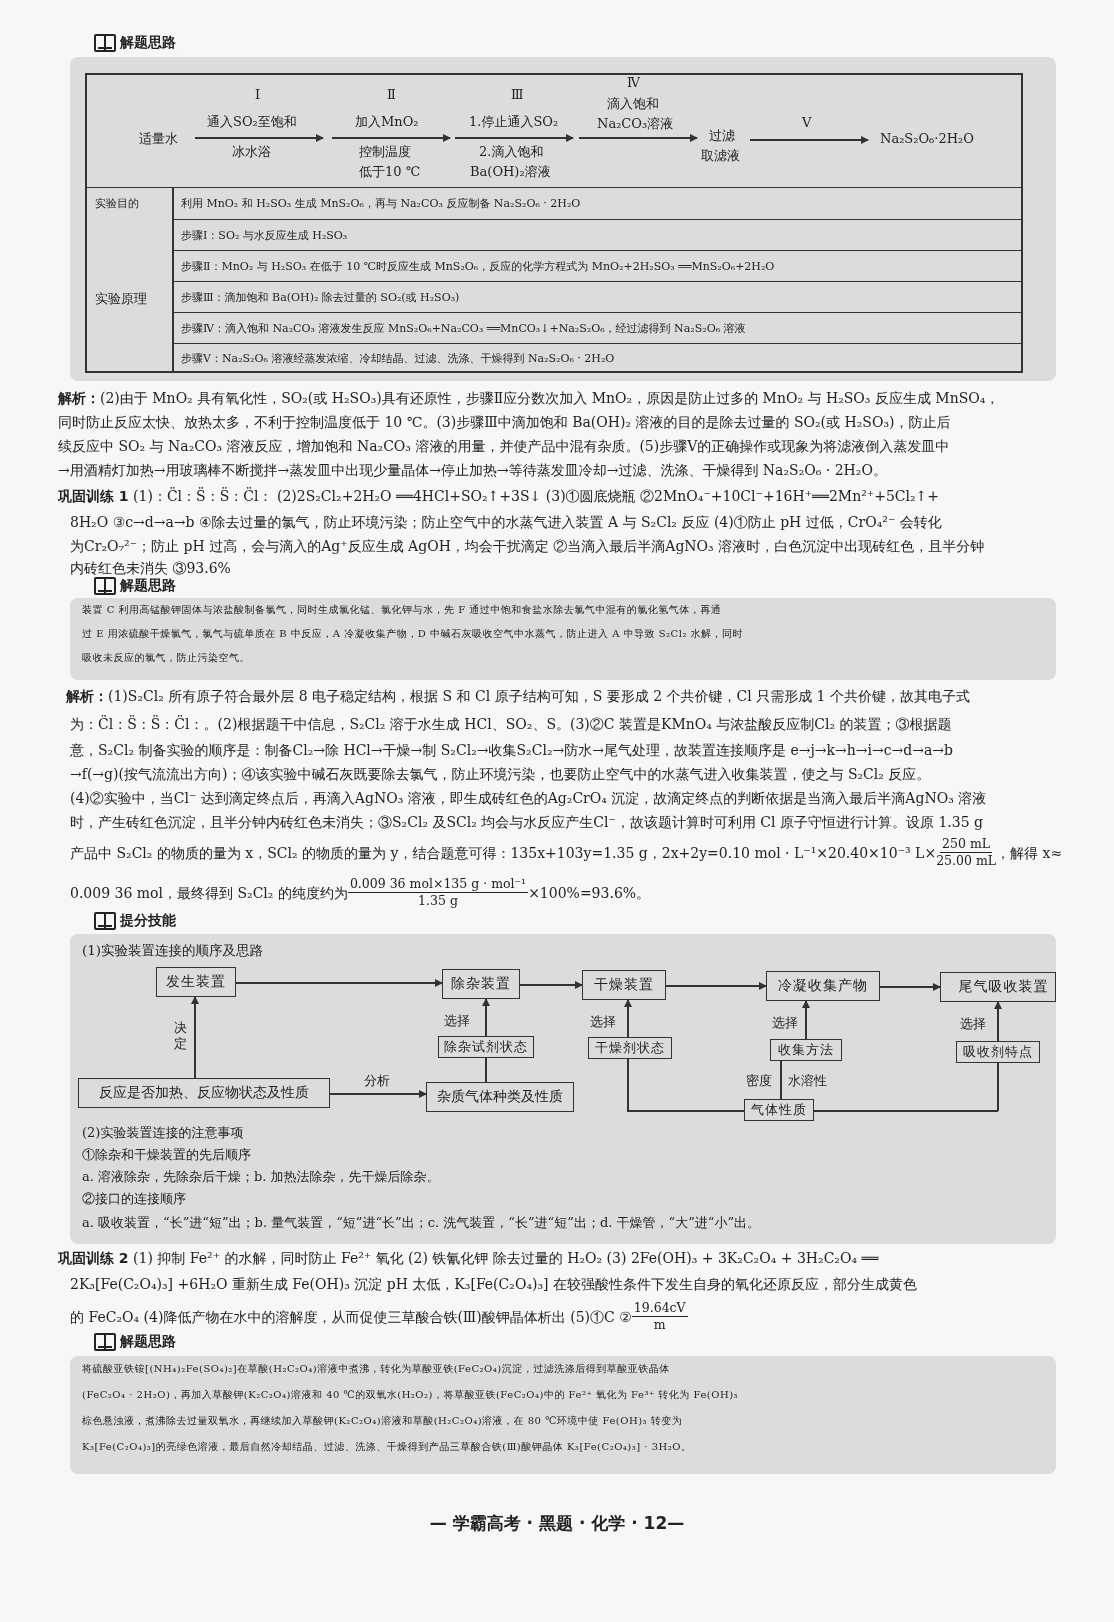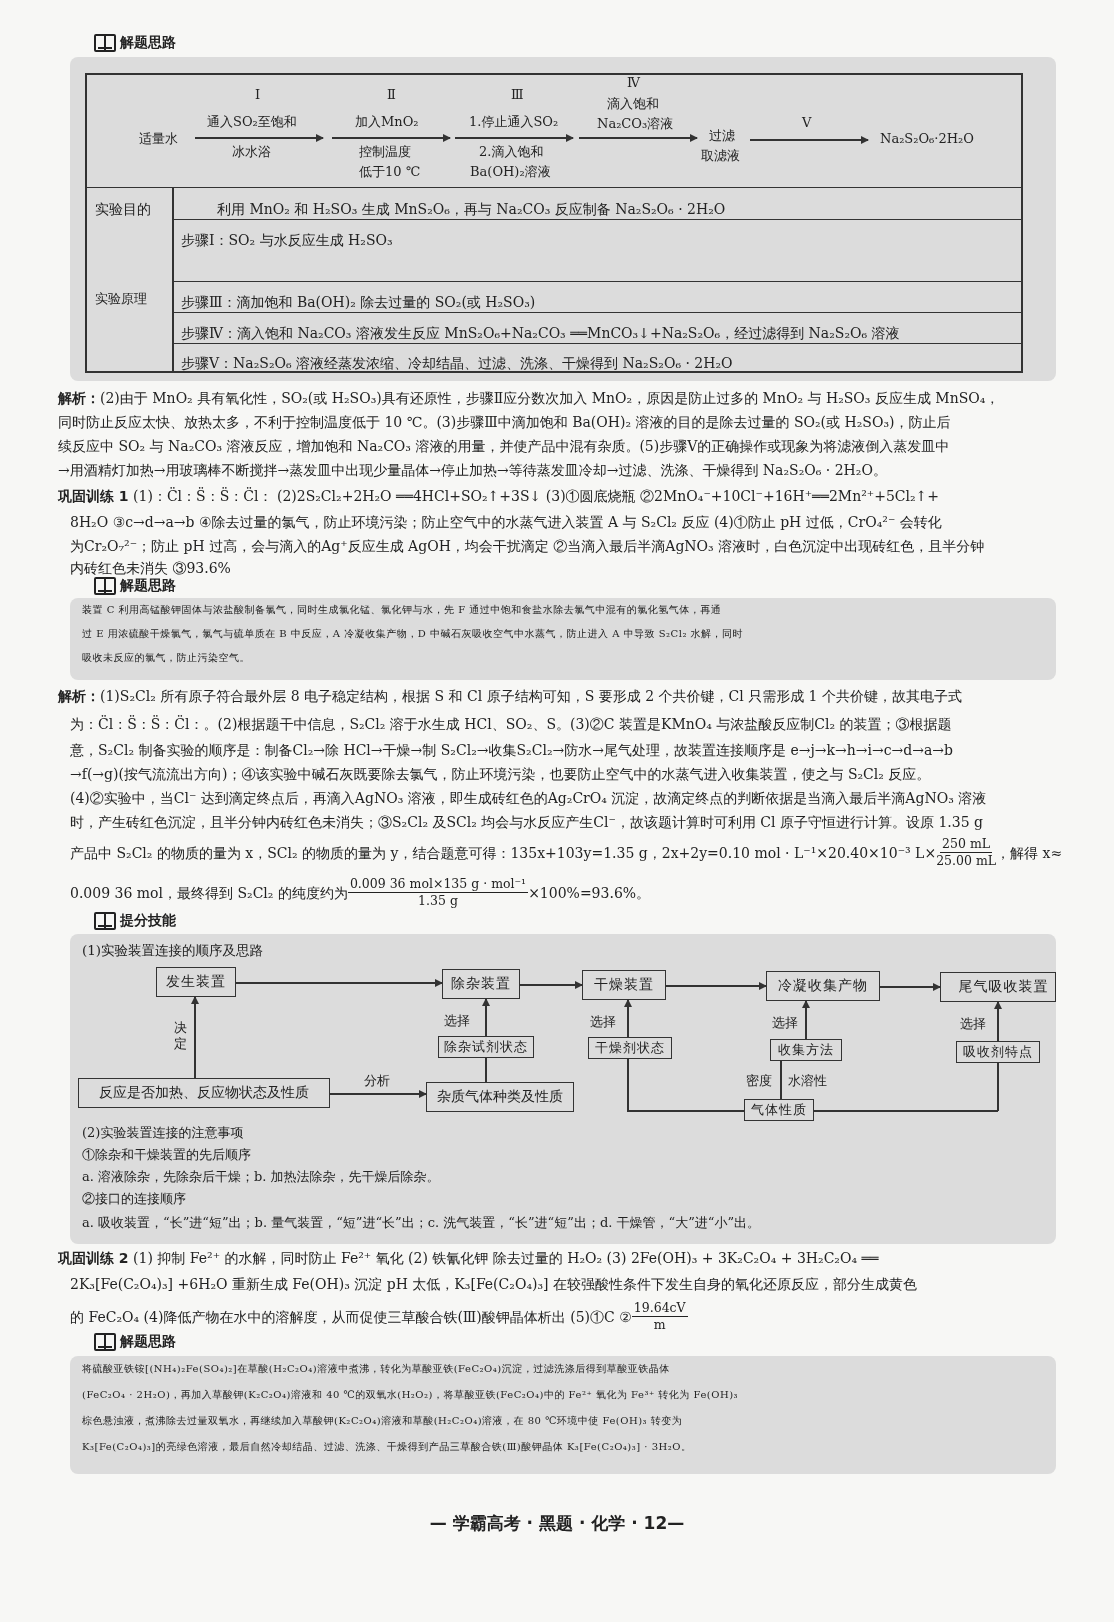--- a/index.html
+++ b/index.html
@@ -35,21 +35,21 @@
     content: ""; position: absolute; right: -1px; top: -3.5px;
     border-left: 8px solid #333; border-top: 4px solid transparent; border-bottom: 4px solid transparent;
   }
   .vline { position: absolute; width: 1.5px; background: #333; }
   .vline.up::before {
     content: ""; position: absolute; top: -1px; left: -3.2px;
     border-bottom: 8px solid #333; border-left: 4px solid transparent; border-right: 4px solid transparent;
   }
   .hline { position: absolute; height: 1.5px; background: #333; }
   .fbox { position: absolute; border: 1.5px solid #333; font-size: 14px; display: flex; align-items: center; justify-content: center; white-space: nowrap; background: #dcdcdc; letter-spacing: 1px; }
-  .trow { position: absolute; left: 0; right: 0; border-top: 1.5px solid #333; font-size: 14px; padding-left: 8px; display: flex; align-items: flex-end; white-space: nowrap; gap: 36px; }
+  .trow { position: absolute; left: 0; right: 0; border-top: 1.5px solid #333; font-size: 11px; padding-left: 8px; display: flex; align-items: center; white-space: nowrap; }
   .footer { position: absolute; left: 0; right: 0; top: 1512px; text-align: center; font-family: "DejaVu Sans", "Liberation Sans", sans-serif; font-size: 17px; font-weight: bold; }
   .frac { display: inline-flex; flex-direction: column; align-items: center; vertical-align: middle; font-size: 12.5px; line-height: 16px; }
   .frac .num { border-bottom: 1px solid #222; padding: 0 2px; }
 </style>
 </head>
 <body>
 
 <div class="gray-panel" style="left:70px; top:57px; width:986px; height:324px;"></div>
 <div class="section-head" style="left:86px; top:34px;">
   <span class="book-icon"></span>
@@ -93,20 +93,23 @@
   <div class="trow" style="top:112px; height:32px;">
     <span style="width:78px;">实验目的</span>
     <span style="padding-left:8px;">利用 MnO₂ 和 H₂SO₃ 生成 MnS₂O₆，再与 Na₂CO₃ 反应制备 Na₂S₂O₆ · 2H₂O</span>
   </div>
   <div class="abs" style="left:85px; top:112px; width:1.5px; height:186px; background:#333;"></div>
   <div class="abs" style="left:8px; top:215px; font-size:13px;">实验原理</div>
 
   <div class="trow" style="top:144px; height:31px; left:86px;">
       <span>步骤Ⅰ：SO₂ 与水反应生成 H₂SO₃</span>
     </div>
+  <div class="trow" style="top:175px; height:31px; left:86px;">
+      <span>步骤Ⅱ：MnO₂ 与 H₂SO₃ 在低于 10 ℃时反应生成 MnS₂O₆，反应的化学方程式为 MnO₂+2H₂SO₃ ══MnS₂O₆+2H₂O</span>
+    </div>
   <div class="trow" style="top:206px; height:31px; left:86px;">
       <span>步骤Ⅲ：滴加饱和 Ba(OH)₂ 除去过量的 SO₂(或 H₂SO₃)</span>
     </div>
   <div class="trow" style="top:237px; height:31px; left:86px;">
       <span>步骤Ⅳ：滴入饱和 Na₂CO₃ 溶液发生反应 MnS₂O₆+Na₂CO₃ ══MnCO₃↓+Na₂S₂O₆，经过滤得到 Na₂S₂O₆ 溶液</span>
     </div>
   <div class="trow" style="top:268px; height:30px; left:86px;">
       <span>步骤Ⅴ：Na₂S₂O₆ 溶液经蒸发浓缩、冷却结晶、过滤、洗涤、干燥得到 Na₂S₂O₆ · 2H₂O</span>
     </div>
 </div>
@@ -123,21 +126,21 @@
 
 <div class="gray-panel" style="left:70px; top:598px; width:986px; height:82px;"></div>
 <div class="section-head" style="left:86px; top:577px;">
   <span class="book-icon"></span>
   <span>解题思路</span>
 </div>
 <div class="panel-line" style="left:82px; top:603px;">装置 C 利用高锰酸钾固体与浓盐酸制备氯气，同时生成氯化锰、氯化钾与水，先 F 通过中饱和食盐水除去氯气中混有的氯化氢气体，再通</div>
 <div class="panel-line" style="left:82px; top:627px;">过 E 用浓硫酸干燥氯气，氯气与硫单质在 B 中反应，A 冷凝收集产物，D 中碱石灰吸收空气中水蒸气，防止进入 A 中导致 S₂Cl₂ 水解，同时</div>
 <div class="panel-line" style="left:82px; top:651px;">吸收未反应的氯气，防止污染空气。</div>
 
-<div class="line" style="top:684px;"><span class="lead">解析：</span><span>(1)S₂Cl₂ 所有原子符合最外层 8 电子稳定结构，根据 S 和 Cl 原子结构可知，S 要形成 2 个共价键，Cl 只需形成 1 个共价键，故其电子式</span></div>
+<div class="line" style="top:684px;margin-left:8px;"><span class="lead">解析：</span><span>(1)S₂Cl₂ 所有原子符合最外层 8 电子稳定结构，根据 S 和 Cl 原子结构可知，S 要形成 2 个共价键，Cl 只需形成 1 个共价键，故其电子式</span></div>
 <div class="line" style="top:712px; left:70px;">为：C̈l：S̈：S̈：C̈l：。(2)根据题干中信息，S₂Cl₂ 溶于水生成 HCl、SO₂、S。(3)②C 装置是KMnO₄ 与浓盐酸反应制Cl₂ 的装置；③根据题</div>
 <div class="line" style="top:738px; left:70px;">意，S₂Cl₂ 制备实验的顺序是：制备Cl₂→除 HCl→干燥→制 S₂Cl₂→收集S₂Cl₂→防水→尾气处理，故装置连接顺序是 e→j→k→h→i→c→d→a→b</div>
 <div class="line" style="top:762px; left:70px;text-align:right;">→f(→g)(按气流流出方向)；④该实验中碱石灰既要除去氯气，防止环境污染，也要防止空气中的水蒸气进入收集装置，使之与 S₂Cl₂ 反应。</div>
 <div class="line" style="top:786px; left:70px;">(4)②实验中，当Cl⁻ 达到滴定终点后，再滴入AgNO₃ 溶液，即生成砖红色的Ag₂CrO₄ 沉淀，故滴定终点的判断依据是当滴入最后半滴AgNO₃ 溶液</div>
 <div class="line" style="top:810px; left:70px;">时，产生砖红色沉淀，且半分钟内砖红色未消失；③S₂Cl₂ 及SCl₂ 均会与水反应产生Cl⁻，故该题计算时可利用 Cl 原子守恒进行计算。设原 1.35 g</div>
 <div class="line" style="top:836px; left:70px; display:flex; align-items:center;">
   <span>产品中 S₂Cl₂ 的物质的量为 x，SCl₂ 的物质的量为 y，结合题意可得：135x+103y=1.35 g，2x+2y=0.10 mol · L⁻¹×20.40×10⁻³ L×</span>
   <span class="frac">
       <span class="num">250 mL</span>
       <span>25.00 mL</span>

